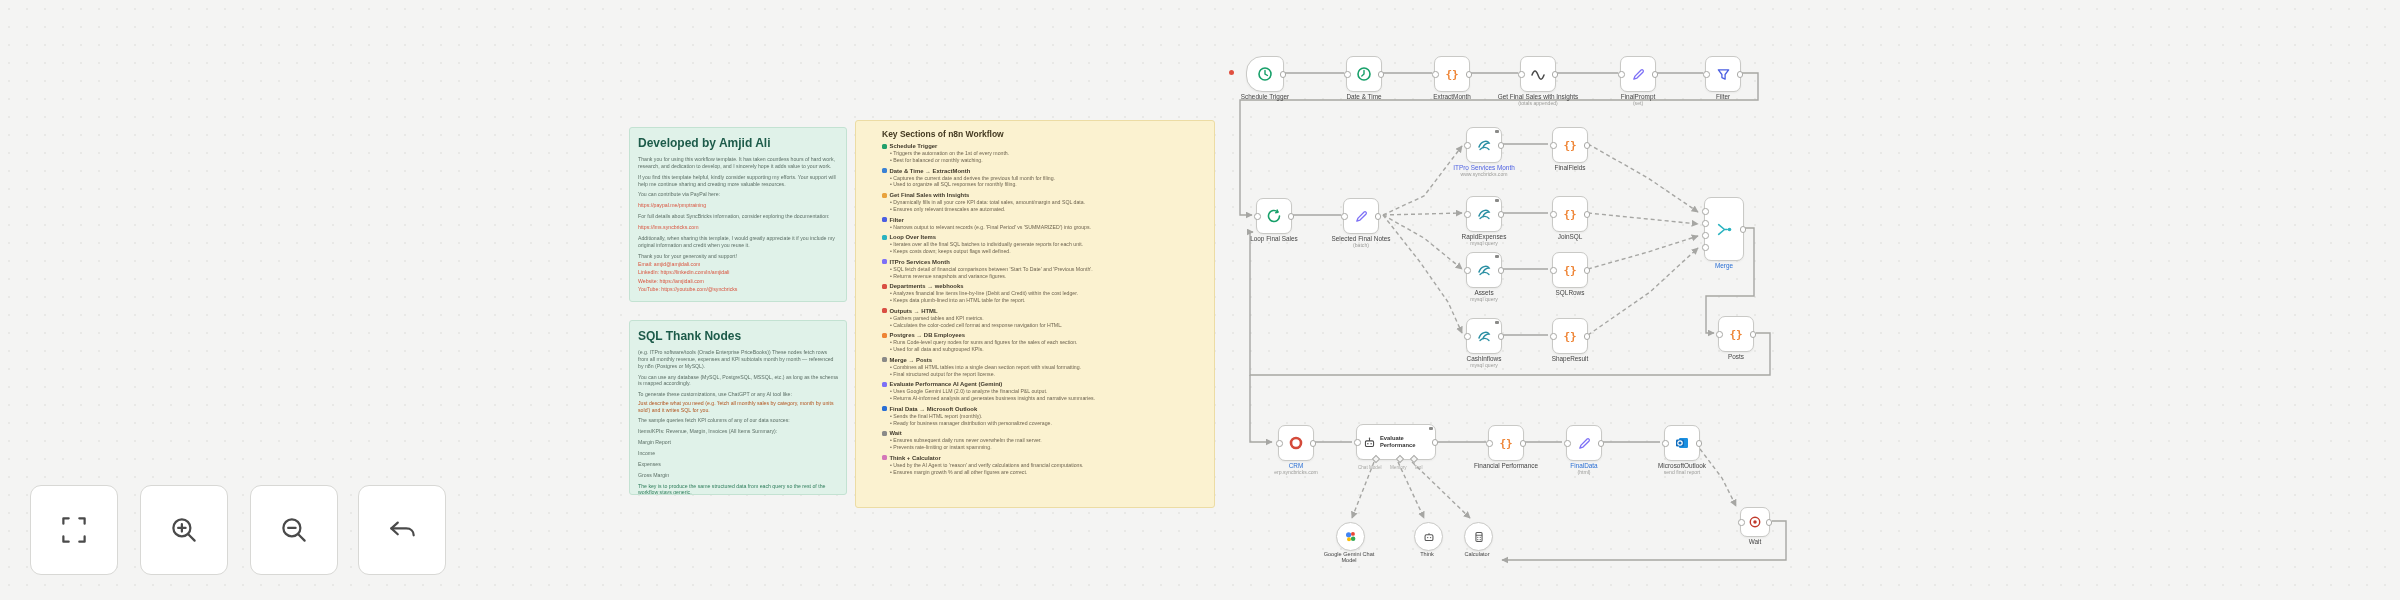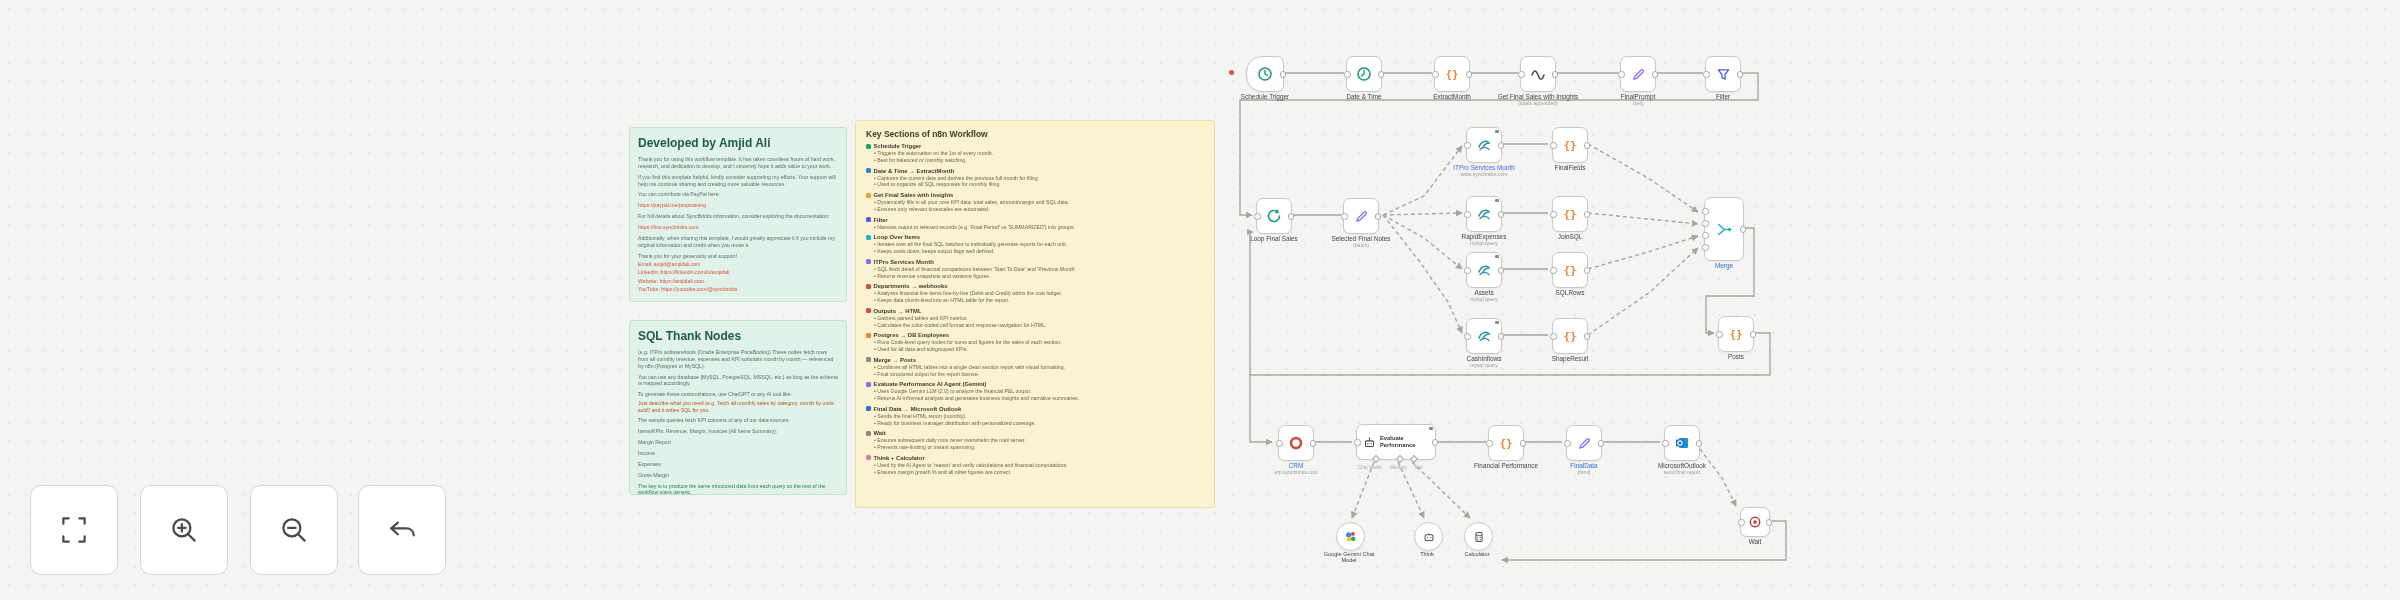--- a/index.html
+++ b/index.html
@@ -116,21 +116,21 @@
     <p class="sp" style="color:#b3541e;">Just describe what you need (e.g. 'fetch all monthly sales by category, month by units sold') and it writes SQL for you.</p>
     <p class="sp">The sample queries fetch KPI columns of any of our data sources:</p>
     <p class="sp">Items/KPIs: Revenue, Margin, Invoices (All Items Summary):</p>
     <p class="sp">Margin Report</p>
     <p class="sp">Income</p>
     <p class="sp">Expenses</p>
     <p class="sp">Gross Margin</p>
     <p class="sp" style="color:#2e7d5b;">The key is to produce the same structured data from each query so the rest of the workflow stays generic.</p>
   </div>
 
-  <div class="sticky yellow" style="left:855px;top:120px;width:360px;height:388px;padding:8px 10px;">
+  <div class="sticky yellow" style="left:855px;top:120px;width:360px;height:388px;padding:8px 26px;">
     <div class="y-title">Key Sections of n8n Workflow</div>
     <div class="kh">
         <span class="kmark" style="background:#22a06b;"></span>
         <span>Schedule Trigger</span>
       </div>
     <div class="kb">• Triggers the automation on the 1st of every month.
 • Best for balanced or monthly watching.</div>
     <div class="kh">
         <span class="kmark" style="background:#3b82d4;"></span>
         <span>Date &amp; Time → ExtractMonth</span>

